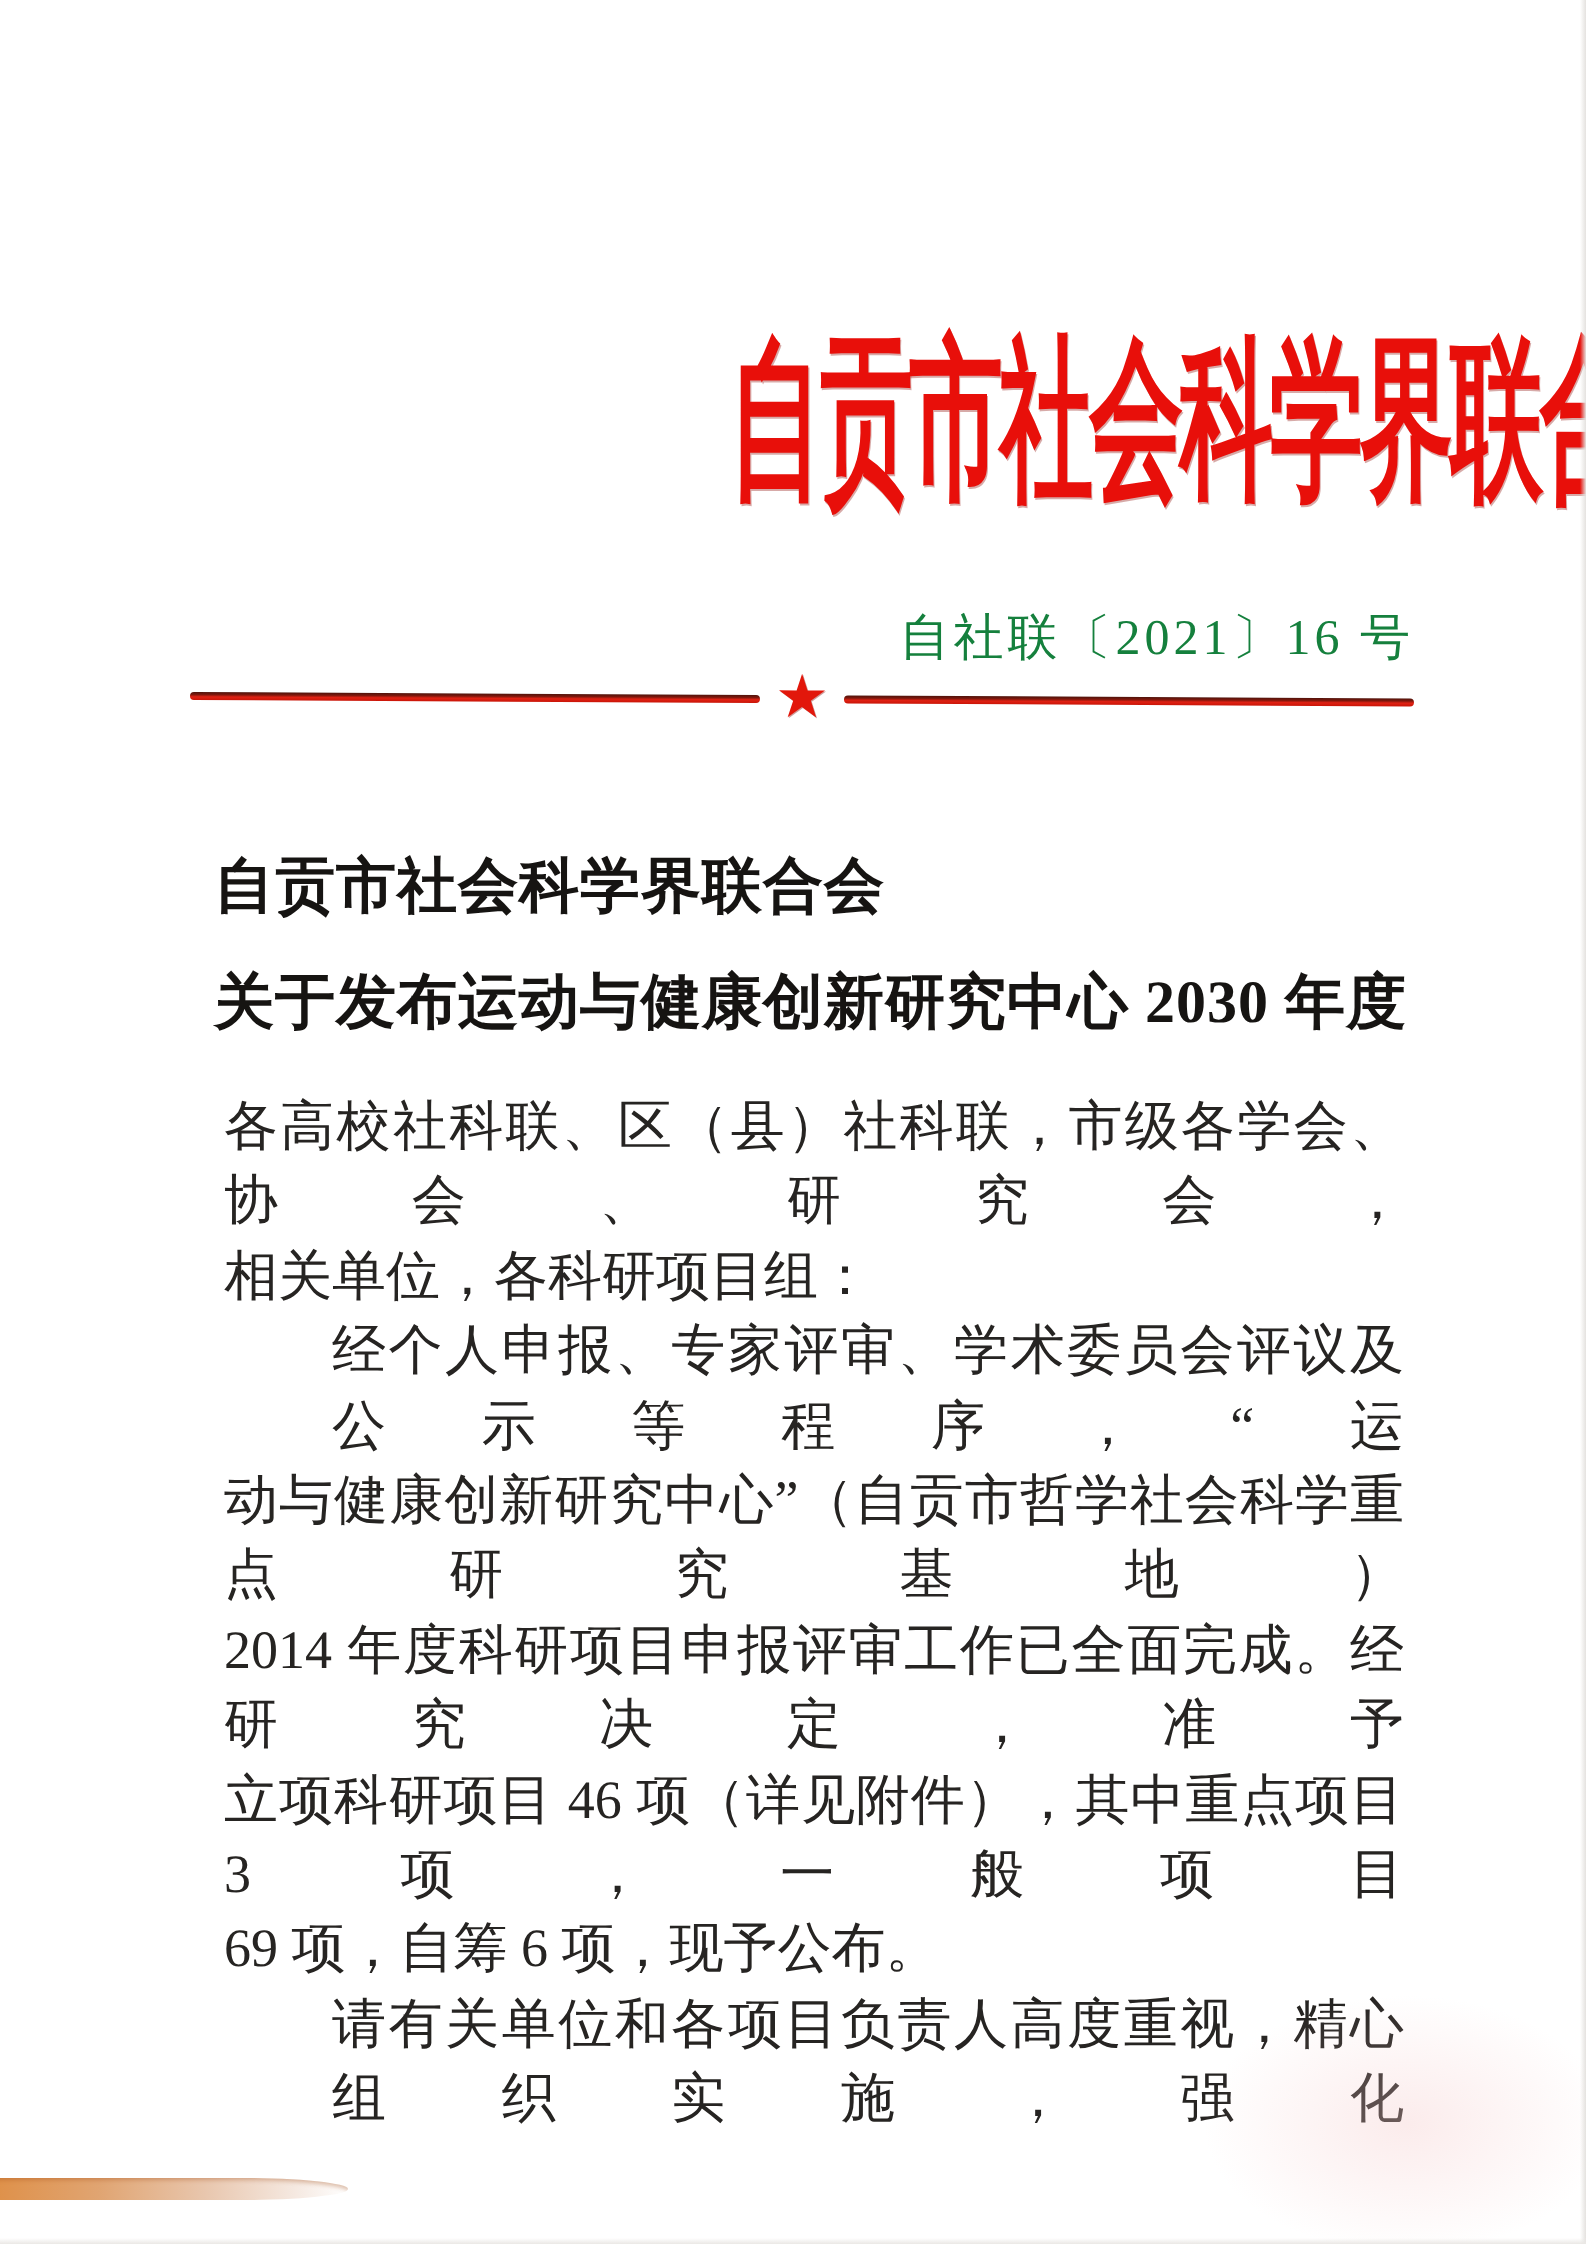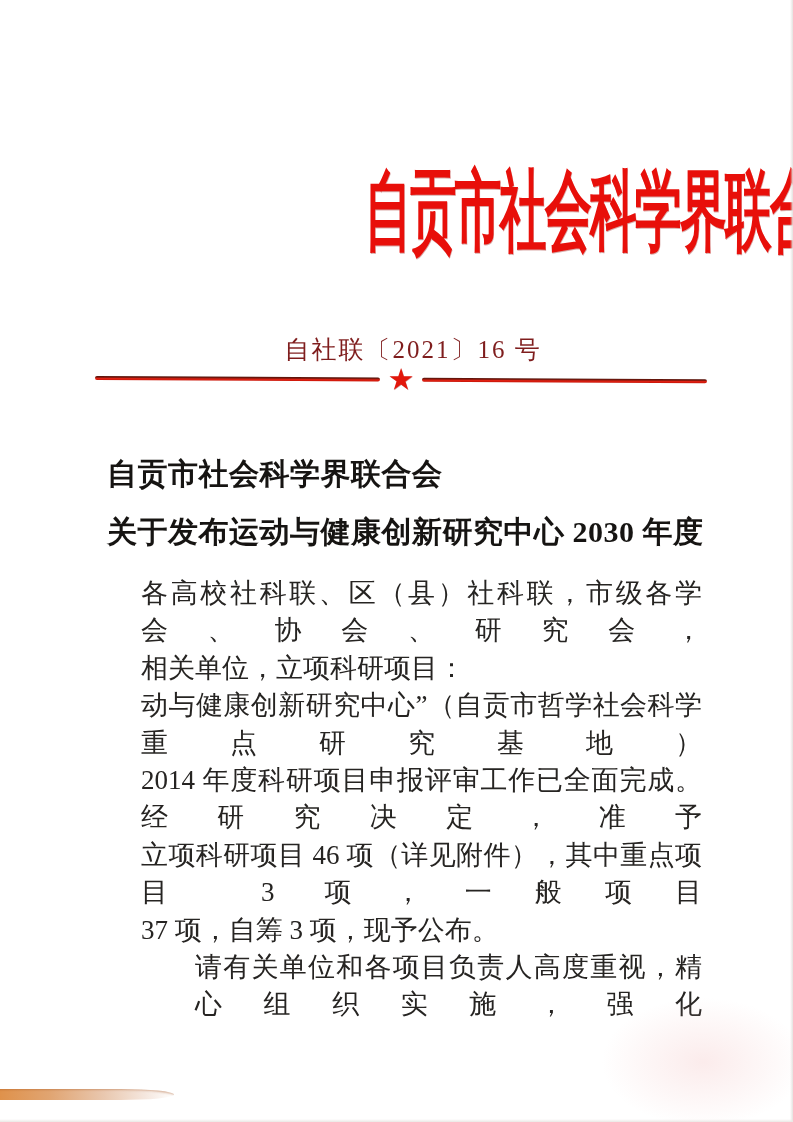--- a/index.html
+++ b/index.html
@@ -74,27 +74,27 @@
     font-weight: bold;
     letter-spacing: -3px;
     color: #e80f0a;
     transform: scaleX(0.53);
     transform-origin: 50% 50%;
     text-shadow: 1px 1px 0 rgba(140,12,6,0.35);
   }
 
   
   .doc-number {
-    margin-top: 74px;
-    text-align: center;
+    margin-top: 44px;
+    text-align: right;
     padding-left: 24px;
     font-size: 25px;
     line-height: 30px;
     letter-spacing: 2px;
-    color: #7f1d1d;
+    color: #15803d;
   }
 
   
   .divider {
     margin-top: -2px;
     display: flex;
     align-items: center;
     height: 30px;
     transform: rotate(0.3deg);
     transform-origin: left center;
@@ -130,21 +130,20 @@
   .body-text {
     margin-top: 14px;
     margin-left: 17px;
     width: 590px;
     font-size: 27px;
     line-height: 37.4px;
     color: #262422;
   }
   .body-text .line {
     text-align: left;
-    margin-left: 29px;
   }
   .body-text .line.j {
     text-align: justify;
     text-align-last: justify;
     text-justify: inter-character;
   }
   .body-text .line.indent {
     padding-left: 54px;
   }
 </style>
@@ -167,25 +166,26 @@
       <div class="seg"></div>
     </div>
 
     <div class="notice-title">
       <div class="t-line">自贡市社会科学界联合会</div>
       <div class="t-line">关于发布运动与健康创新研究中心 2030 年度</div>
     </div>
 
     <div class="body-text">
       <div class="line j">各高校社科联、区（县）社科联，市级各学会、协会、研究会，</div>
-      <div class="line">相关单位，立项科研项目：</div>
+      <div class="line">相关单位，各科研项目组：</div>
+      <div class="line j indent">经个人申报、专家评审、学术委员会评议及公示等程序，“运</div>
       <div class="line j">动与健康创新研究中心”（自贡市哲学社会科学重点研究基地）</div>
       <div class="line j">2014 年度科研项目申报评审工作已全面完成。经研究决定，准予</div>
       <div class="line j">立项科研项目 46 项（详见附件），其中重点项目 3 项，一般项目</div>
-      <div class="line">37 项，自筹 3 项，现予公布。</div>
+      <div class="line">69 项，自筹 6 项，现予公布。</div>
       <div class="line j indent">请有关单位和各项目负责人高度重视，精心组织实施，强化</div>
 
     </div>
 
   </div>
 
   <div class="streak"></div>
   <div class="blotch"></div>
   <div class="edge-right"></div>
   <div class="edge-bottom"></div>

